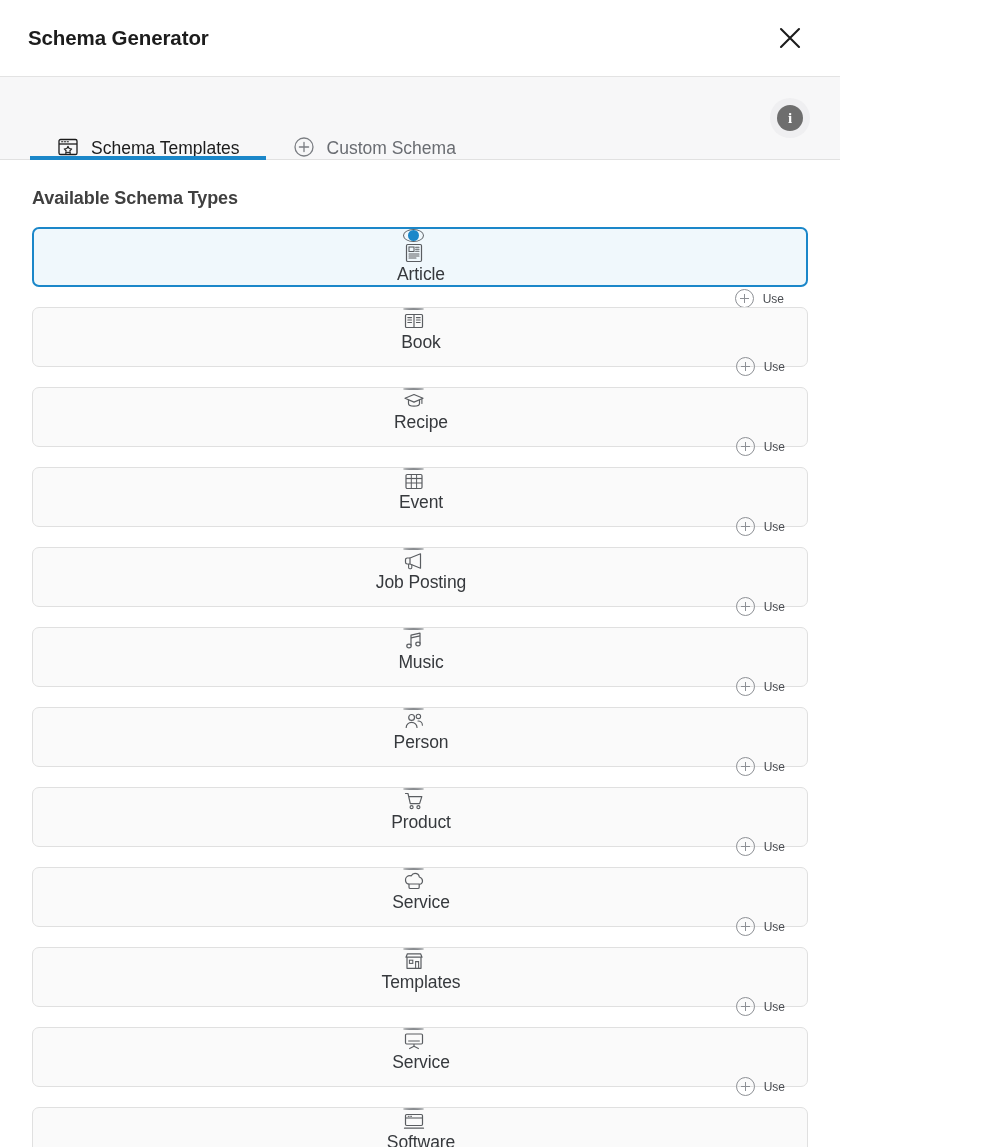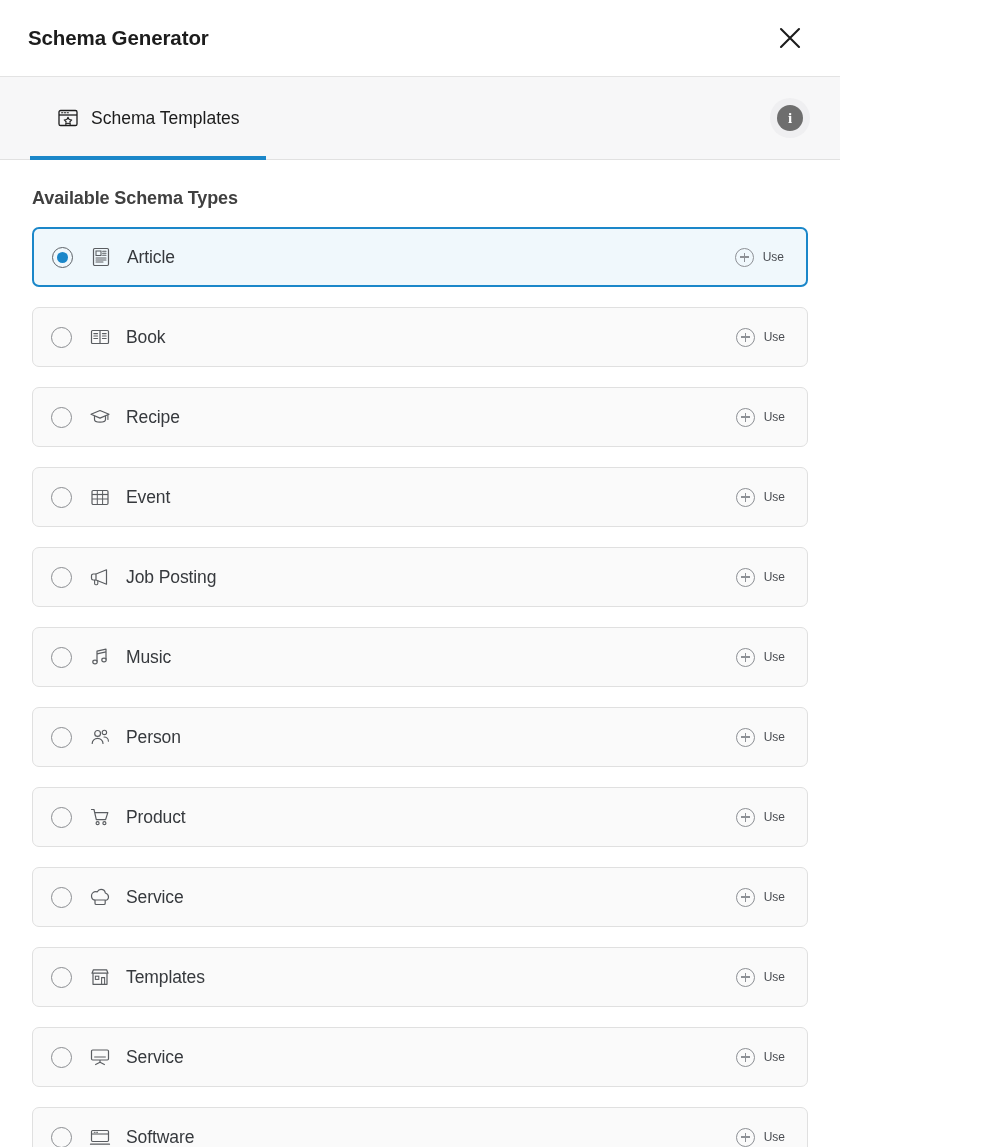--- a/index.html
+++ b/index.html
@@ -59,21 +59,21 @@
     background: #f7f7f8;
     border-bottom: 1px solid #e1e1e1;
     display: flex;
     align-items: stretch;
     position: relative;
     padding-left: 30px;
   }
 
   .tab {
     display: flex;
-    align-items: center;
+    align-items: flex-end;
     gap: 11px;
     padding: 0 26px;
     cursor: pointer;
     position: relative;
     color: #6a6d72;
     font-size: 17.5px;
   }
 
   .tab.active {
     color: #1c1c1c;
@@ -154,20 +154,21 @@
     height: 60px;
     min-height: 60px;
     border: 1px solid #e0e0e0;
     border-radius: 7px;
     background: #fafafa;
     display: flex;
     align-items: center;
     padding: 0 16px 0 18px;
     cursor: pointer;
     position: relative;
+    flex-direction: column;
   }
 
   .schema-row.selected {
     border: 2px solid #1b87c9;
     background: #f0f8fc;
   }
 
   .radio {
     width: 21px;
     height: 21px;
@@ -274,20 +275,29 @@
         <svg width="22" height="22" viewBox="0 0 22 22">
           <rect x="2" y="3.5" width="18" height="15" rx="1.6" fill="none" stroke="#1c1c1c" stroke-width="1.3"></rect>
           <path d="M2 8 H20" stroke="#1c1c1c" stroke-width="1.3"></path>
           <path d="M4.6 5.8 h1.2 M7.4 5.8 h1.2 M10.2 5.8 h1.2" stroke="#1c1c1c" stroke-width="1.1" stroke-linecap="round"></path>
           <path d="M11 10.2 l1.15 2.35 2.6 .38 -1.88 1.83 .44 2.58 -2.31 -1.22 -2.31 1.22 .44 -2.58 -1.88 -1.83 2.6 -.38 Z" fill="none" stroke="#1c1c1c" stroke-width="1.1" stroke-linejoin="round"></path>
         </svg>
       </span>
       <span>Schema Templates</span>
     </div>
 
+    <div class="tab">
+      <span class="tab-icon">
+        <svg width="22" height="22" viewBox="0 0 22 22">
+          <circle cx="11" cy="11" r="9" fill="none" stroke="#7b7e83" stroke-width="1.3"></circle>
+          <path d="M11 6.4 V15.6 M6.4 11 H15.6" stroke="#7b7e83" stroke-width="1.3" stroke-linecap="round"></path>
+        </svg>
+      </span>
+      <span>Custom Schema</span>
+    </div>
 
     <button class="info-button">
       <span class="info-circle">i</span>
     </button>
   </div>
 
   <div class="modal-body">
 
     <div class="section-title">Available Schema Types</div>
 

